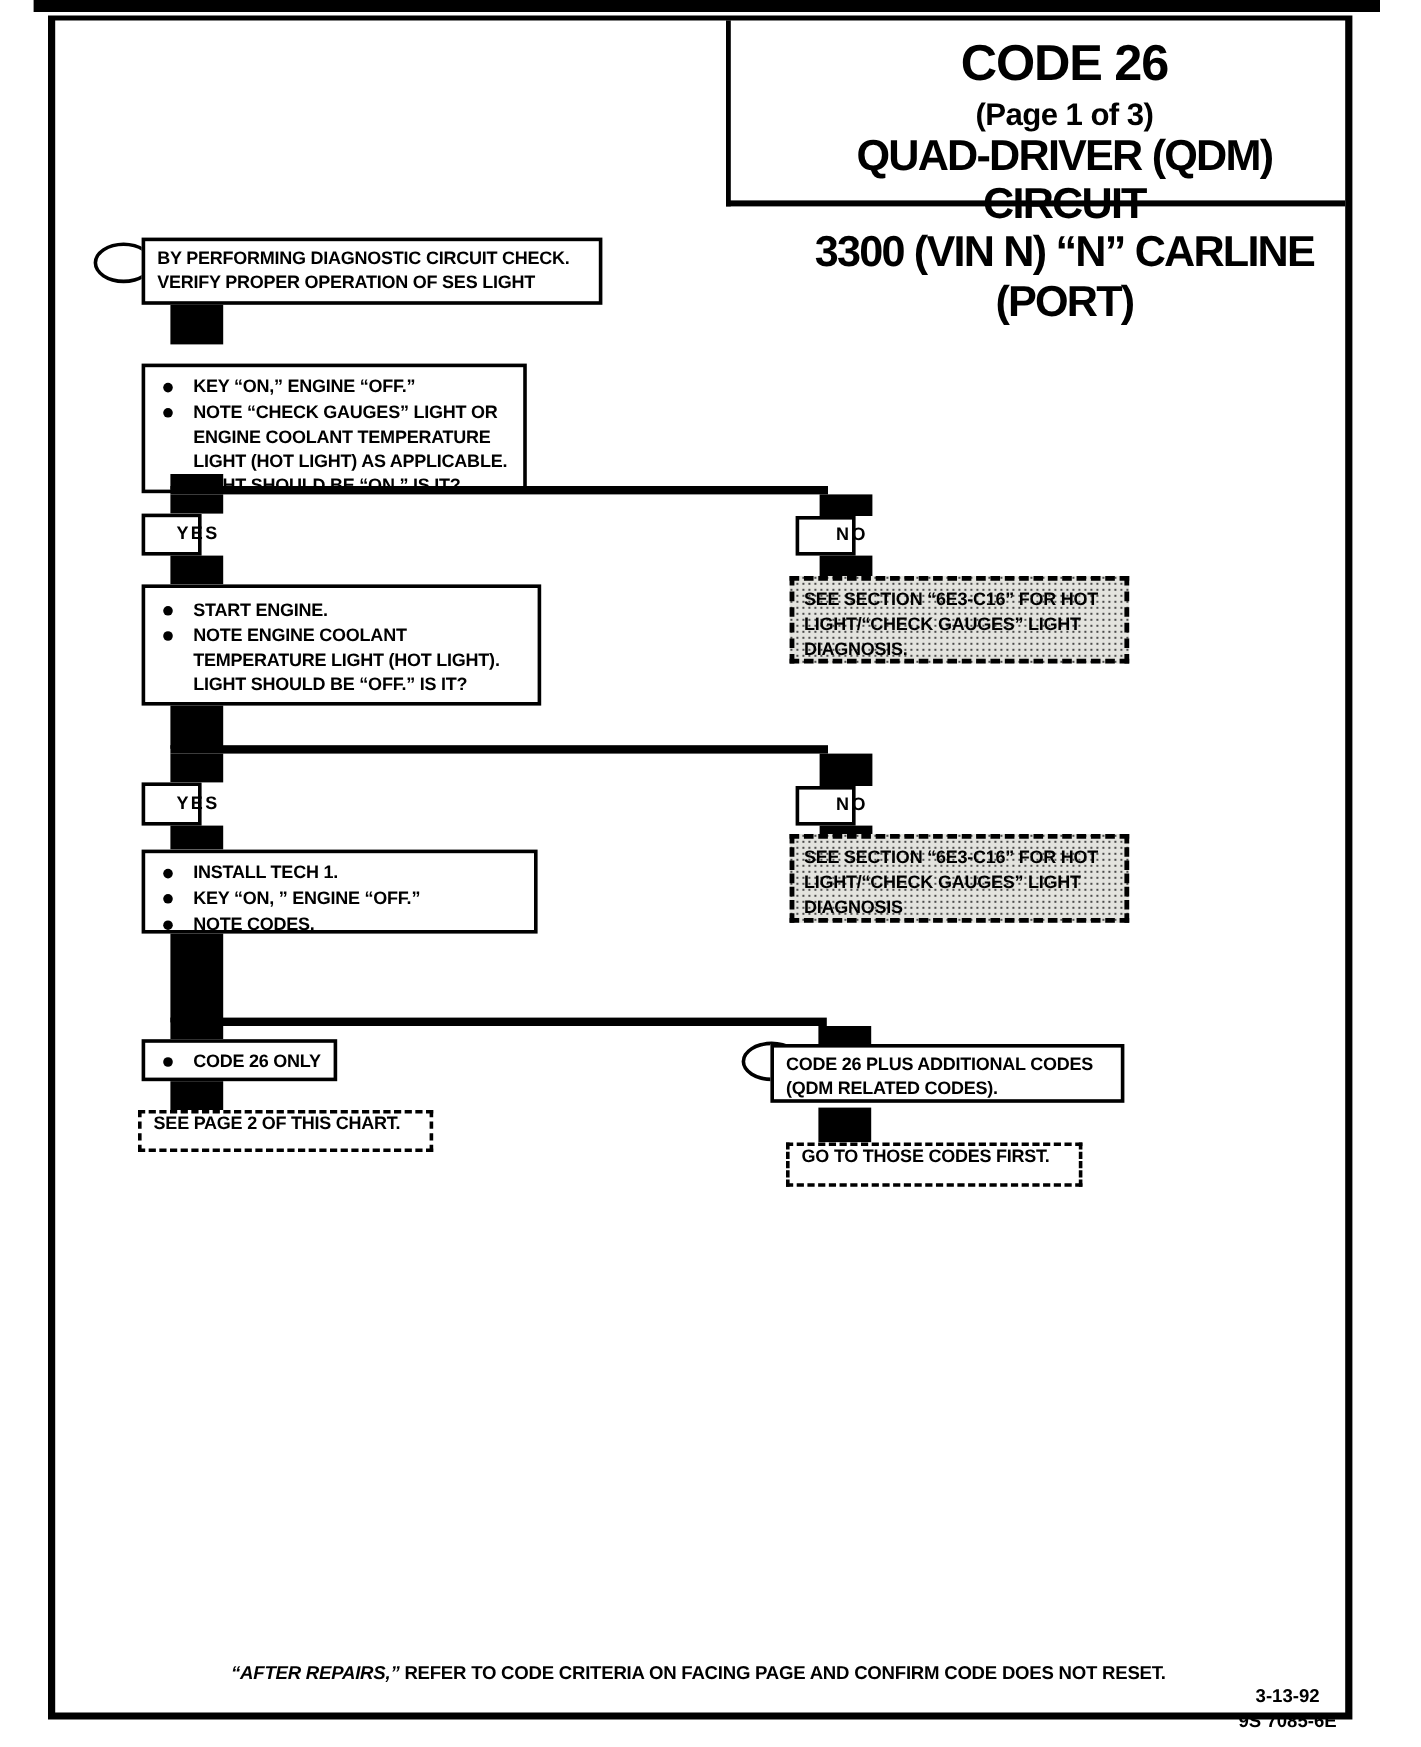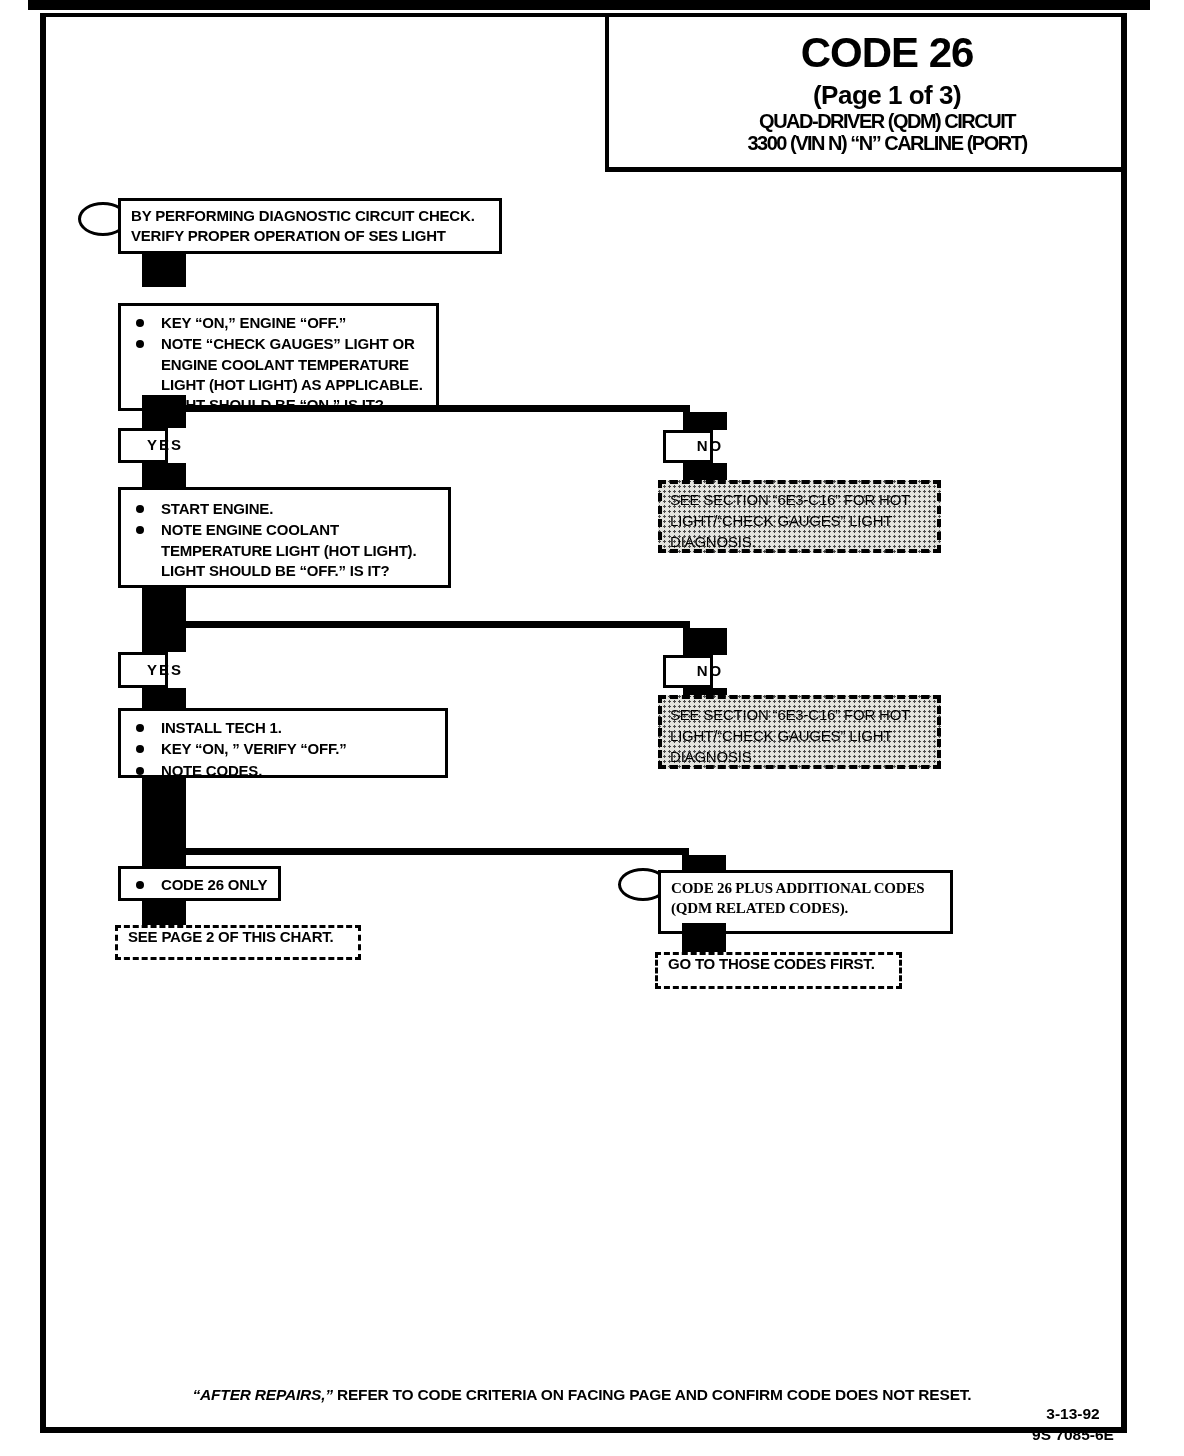--- a/index.html
+++ b/index.html
@@ -9,32 +9,32 @@
     -webkit-font-smoothing:antialiased;color:#000;
   }
   .abs{position:absolute;box-sizing:border-box;padding-left:44px;}
   
   .scanbar{background:#000;}
   .frame{border:4px solid #000;border-left-width:6px;border-right-width:6px;border-bottom-width:6px;}
   
   .titlebox{border-left:4px solid #000;border-bottom:5px solid #000;text-align:center;padding-top:14px;}
   .t-main{font-size:42px;font-weight:700;letter-spacing:-1px;line-height:1.05;}
   .t-page{font-size:26px;font-weight:700;letter-spacing:-0.5px;margin-top:6px;line-height:1.1;}
-  .t-sub{font-size:20px;font-weight:700;letter-spacing:-1.5px;line-height:1.12;}
+  .t-sub{font-size:36px;font-weight:700;letter-spacing:-1.5px;line-height:1.12;}
   
   .box{border:3px solid #000;background:#fff;font-weight:700;font-size:15px;letter-spacing:-0.2px;line-height:1.35;}
   .pad{padding:5px 10px;}
   .decision{display:flex;align-items:center;justify-content:center;font-weight:700;font-size:15px;letter-spacing:2px;}
   .conn{background:#000;}
   .shaded{
     border:4px dashed #000;
     background-color:#e3e3de;
     background-image:radial-gradient(circle,#4a4a4a 1px,rgba(0,0,0,0) 1.3px);
     background-size:5px 5px;
-    font-weight:400;font-size:15px;letter-spacing:-0.2px;line-height:1.4;
+    font-weight:700;font-size:15px;letter-spacing:-0.2px;line-height:1.4;
     padding:5px 8px;color:#000;
   }
   .dashedbox{border:3px dashed #000;background:#fff;font-weight:700;font-size:15px;letter-spacing:-0.2px;
     display:flex;align-items:flex-start;padding:0 10px;}
   .circle{border:3px solid #000;border-radius:50%;background:#fff;display:flex;align-items:center;justify-content:center;
     font-weight:700;font-size:17px;}
   
   .bi{position:relative;padding-left:34px;margin:1px 0;}
   .dot{position:absolute;left:9px;top:6px;width:8px;height:8px;border-radius:50%;background:#000;}
   
@@ -100,21 +100,21 @@
 <div class="abs box decision" style="left:118px;top:652px;width:50px;height:36px;">
   <span>YES</span>
 </div>
 <div class="abs box decision" style="left:663px;top:655px;width:47px;height:33px;">
   <span>NO</span>
 </div>
 
 <div class="abs conn" style="left:142px;top:688px;width:7px;height:20px;"></div>
 <div class="abs box" style="left:118px;top:708px;width:330px;height:70px;padding:6px 6px;">
   <div class="bi"><span class="dot"></span><span>INSTALL TECH 1.</span></div>
-  <div class="bi"><span class="dot"></span><span>KEY “ON, ” VERIFY “OFF.”</span></div>
+  <div class="bi"><span class="dot"></span><span>KEY “ON, ” ENGINE “OFF.”</span></div>
   <div class="bi"><span class="dot"></span><span>NOTE CODES.</span></div>
 </div>
 
 <div class="abs conn" style="left:683px;top:688px;width:7px;height:9px;"></div>
 <div class="abs shaded" style="left:658px;top:695px;width:283px;height:74px;">
   <span>SEE SECTION “6E3-C16” FOR HOT LIGHT/“CHECK GAUGES” LIGHT DIAGNOSIS</span>
 </div>
 
 <div class="abs conn" style="left:142px;top:778px;width:7px;height:74px;"></div>
 <div class="abs conn" style="left:142px;top:848px;width:547px;height:7px;"></div>
@@ -125,21 +125,21 @@
   <div class="bi"><span class="dot"></span><span>CODE 26 ONLY</span></div>
 </div>
 <div class="abs conn" style="left:142px;top:901px;width:7px;height:24px;"></div>
 <div class="abs dashedbox" style="left:115px;top:925px;width:246px;height:35px;">
   <span>SEE PAGE 2 OF THIS CHART.</span>
 </div>
 
 <div class="abs circle" style="left:618px;top:868px;width:33px;height:33px;">
   <span>2</span>
 </div>
-<div class="abs box pad" style="left:658px;top:870px;width:295px;height:64px;font-family:Liberation Serif, serif;">
+<div class="abs box pad" style="left:642px;top:870px;width:295px;height:49px;">
   <div>CODE 26 PLUS ADDITIONAL CODES</div>
   <div>(QDM RELATED CODES).</div>
 </div>
 <div class="abs conn" style="left:682px;top:923px;width:7px;height:29px;"></div>
 <div class="abs dashedbox" style="left:655px;top:952px;width:247px;height:37px;">
   <span>GO TO THOSE CODES FIRST.</span>
 </div>
 
 <div class="abs footnote" style="left:140px;top:1386px;width:840px;">
   <span class="it">“AFTER REPAIRS,”</span><span> REFER TO CODE CRITERIA ON FACING PAGE AND CONFIRM CODE DOES NOT RESET.</span>

